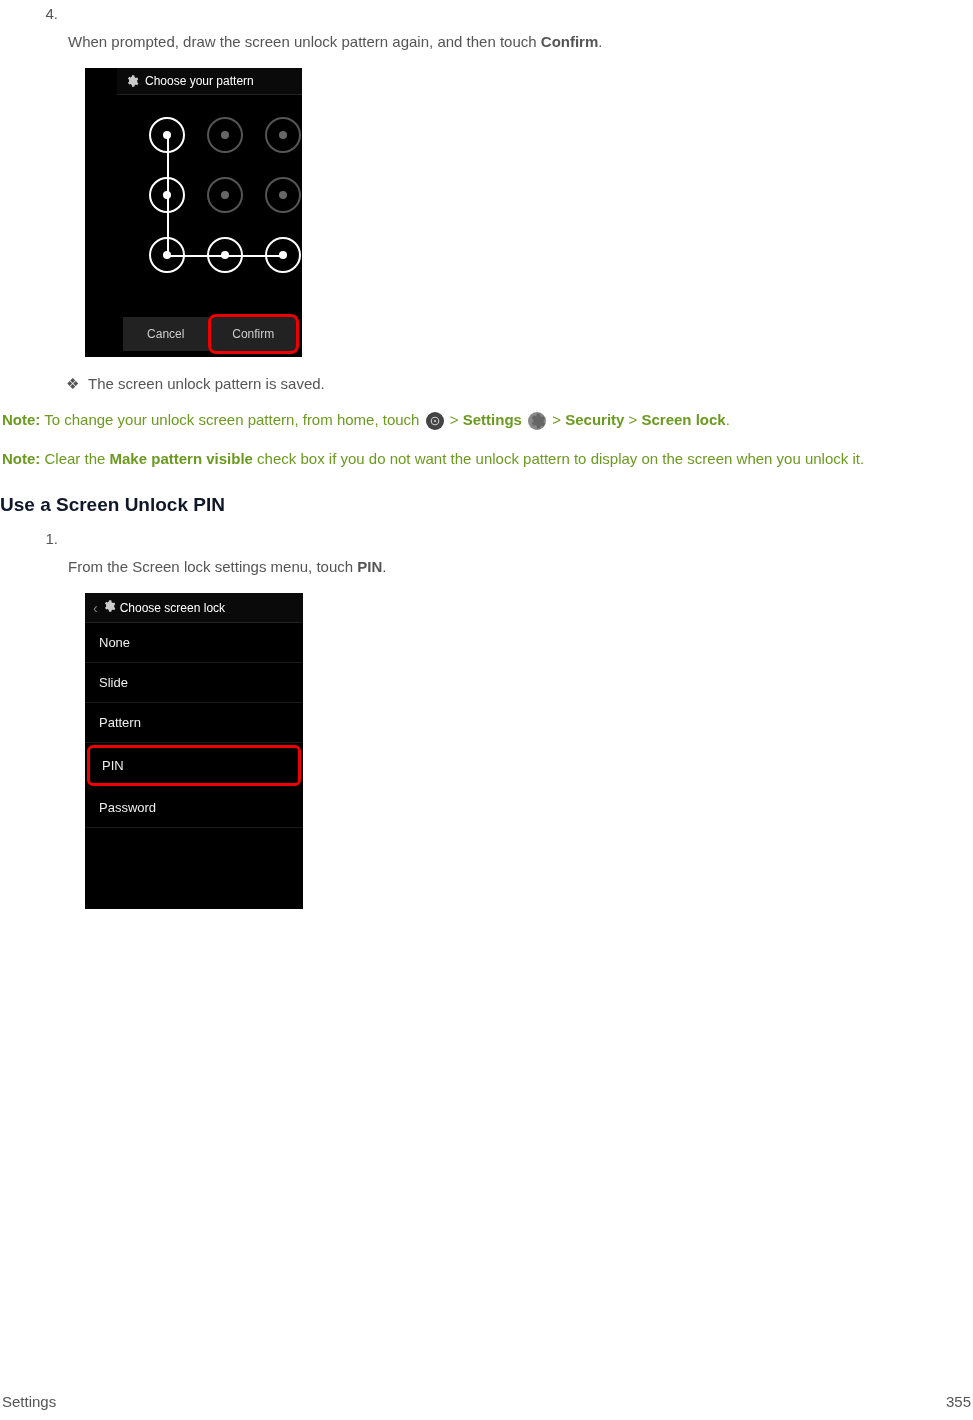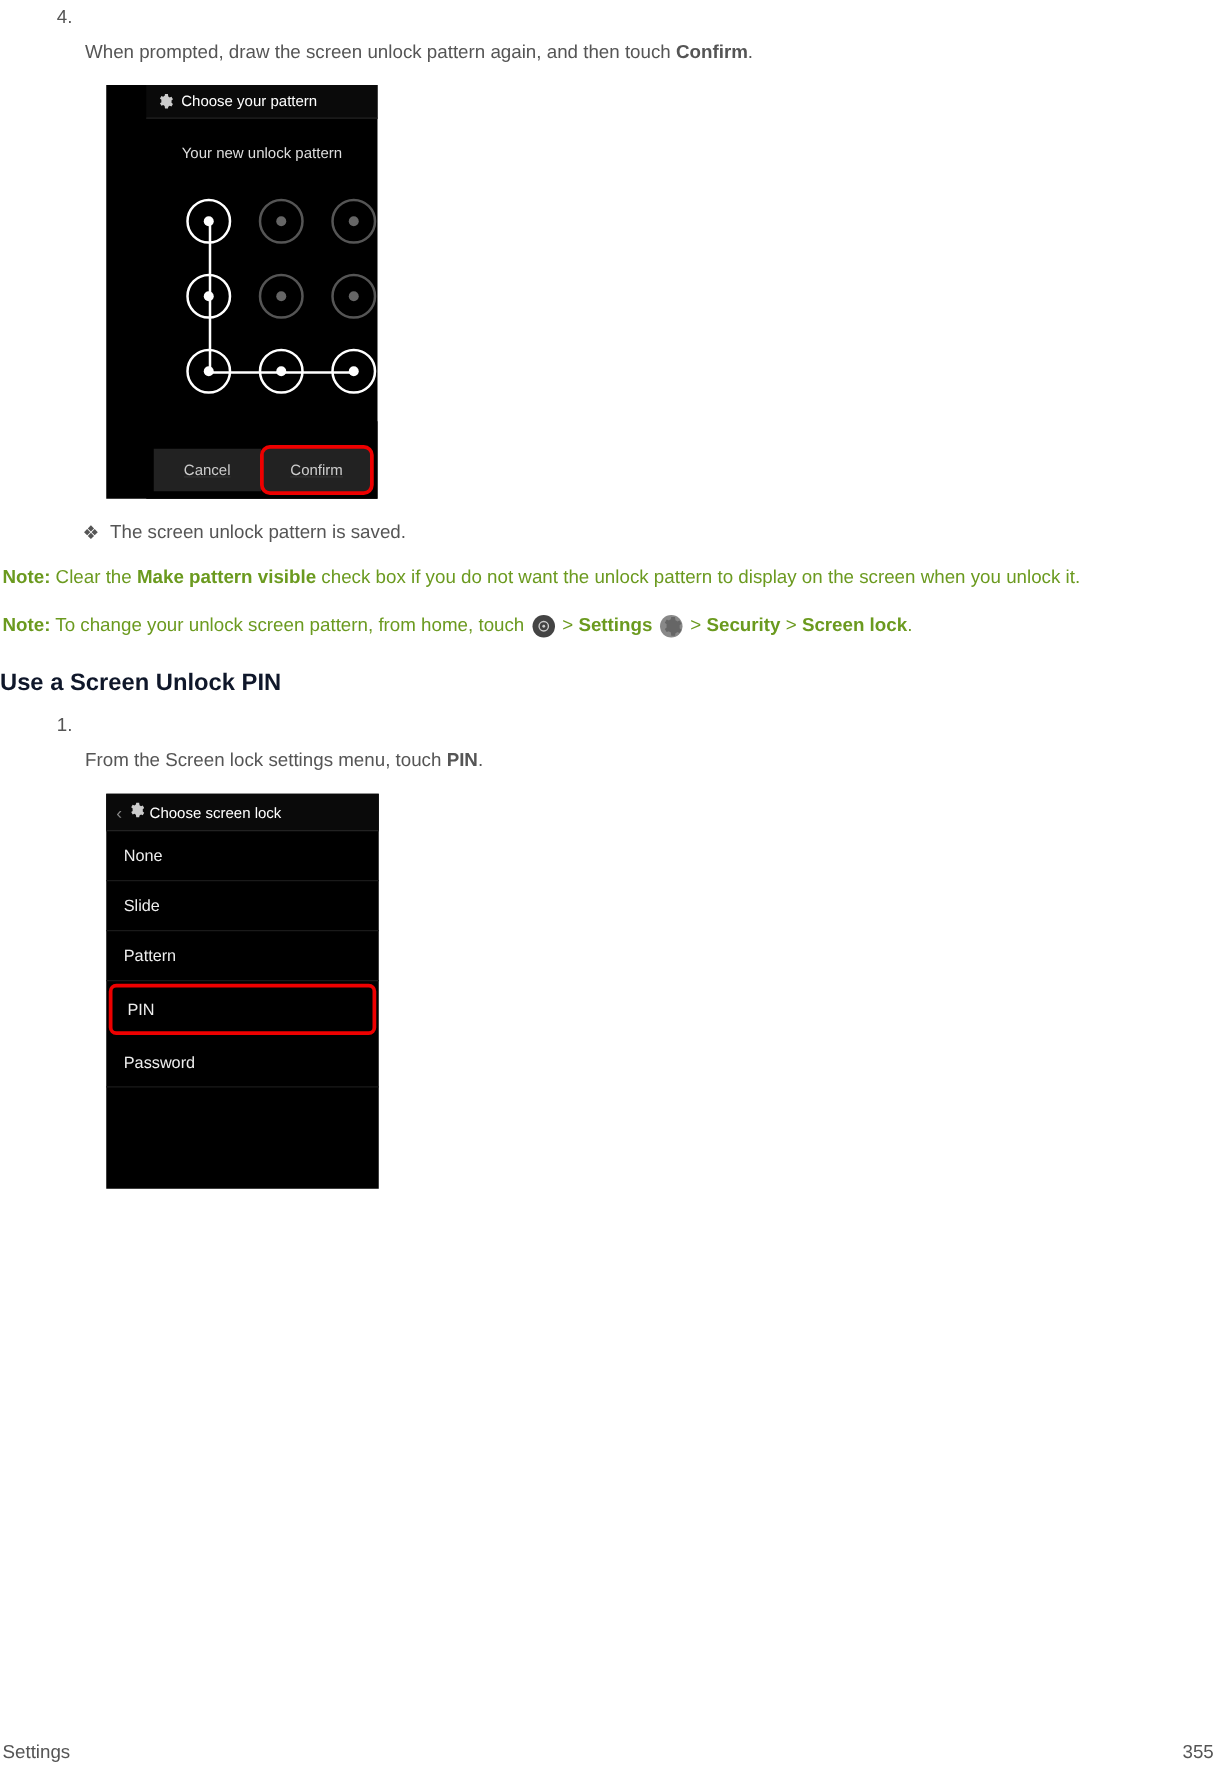--- a/index.html
+++ b/index.html
@@ -89,21 +89,20 @@
       position: absolute;
       background: #fff;
       height: 2px;
       transform-origin: left center;
     }
     .phone-footer {
       display: flex;
       padding: 22px 6px 6px 6px;
       gap: 2px;
       background: #000;
-      text-decoration: underline;
     }
     .phone-btn {
       flex: 1;
       text-align: center;
       color: #ccc;
       font-size: 12px;
       padding: 10px 0;
       background: #222;
     }
     .highlight-btn {
@@ -214,21 +213,20 @@
   <div class="screenshot-wrap">
     <div class="phone-screen">
       <div class="phone-header">
         <span class="icon">
           <svg width="14" height="14" viewBox="0 0 24 24">
               <path fill="#ccc" d="M12 8a4 4 0 100 8 4 4 0 000-8zm9 4a7 7 0 00-.1-1.2l2-1.6-2-3.4-2.4 1a7 7 0 00-2-1.2L16 2h-4l-.5 2.6a7 7 0 00-2 1.2l-2.4-1-2 3.4 2 1.6A7 7 0 007 12c0 .4 0 .8.1 1.2l-2 1.6 2 3.4 2.4-1c.6.5 1.3.9 2 1.2L12 22h4l.5-2.6c.7-.3 1.4-.7 2-1.2l2.4 1 2-3.4-2-1.6c.1-.4.1-.8.1-1.2z"></path>
             </svg>
         </span>
         <span>Choose your pattern</span>
       </div>
-      <div class="phone-sub">Your new unlock pattern</div>
       <div class="pattern-area">
 
         <div class="line" style="left:50px; top:40px; width:2px; height:60px;"></div>
         <div class="line" style="left:50px; top:100px; width:2px; height:60px;"></div>
         <div class="line" style="left:50px; top:160px; width:58px; height:2px;"></div>
         <div class="line" style="left:108px; top:160px; width:58px; height:2px;"></div>
 
         <div class="dot sel" style="left:32px; top:22px;">
             <div class="inner"></div>
           </div>
@@ -260,34 +258,34 @@
       <div class="phone-footer">
         <div class="phone-btn">Cancel</div>
         <div class="phone-btn highlight-btn">Confirm</div>
       </div>
     </div>
   </div>
 
   <div class="bullet-line">
     <span class="bullet-mark">❖</span>
     <span>The screen unlock pattern is saved.</span>
-  </div>
-
-  <div class="note">
-    <span class="bold">Note:</span><span> Clear the </span><span class="bold">Make pattern visible</span><span> check box if you do not want the unlock pattern to display on the screen when you unlock it.</span>
   </div>
 
   <div class="note">
     <span class="bold">Note:</span><span> To change your unlock screen pattern, from home, touch </span><span class="inline-icon home"><svg viewBox="0 0 24 24">
           <circle cx="12" cy="12" r="11" fill="#444"></circle>
           <circle cx="12" cy="12" r="5" fill="none" stroke="#ccc" stroke-width="1.5"></circle>
           <circle cx="12" cy="12" r="1.5" fill="#ccc"></circle>
         </svg></span><span> &gt; </span><span class="bold">Settings</span> <span class="inline-icon settings"><svg viewBox="0 0 24 24">
           <path fill="#666" d="M12 8a4 4 0 100 8 4 4 0 000-8zm9 4a7 7 0 00-.1-1.2l2-1.6-2-3.4-2.4 1a7 7 0 00-2-1.2L16 2h-4l-.5 2.6a7 7 0 00-2 1.2l-2.4-1-2 3.4 2 1.6A7 7 0 007 12c0 .4 0 .8.1 1.2l-2 1.6 2 3.4 2.4-1c.6.5 1.3.9 2 1.2L12 22h4l.5-2.6c.7-.3 1.4-.7 2-1.2l2.4 1 2-3.4-2-1.6c.1-.4.1-.8.1-1.2z"></path>
         </svg></span><span> &gt; </span><span class="bold">Security</span><span> &gt; </span><span class="bold">Screen lock</span><span>.</span>
+  </div>
+
+  <div class="note">
+    <span class="bold">Note:</span><span> Clear the </span><span class="bold">Make pattern visible</span><span> check box if you do not want the unlock pattern to display on the screen when you unlock it.</span>
   </div>
 
   <h3 class="section">Use a Screen Unlock PIN</h3>
 
   <div class="step-line">
     <span class="step-num">1.</span>
     <span class="step-text">
       <span>From the Screen lock settings menu, touch </span><span class="bold">PIN</span><span>.</span>
     </span>
   </div>

